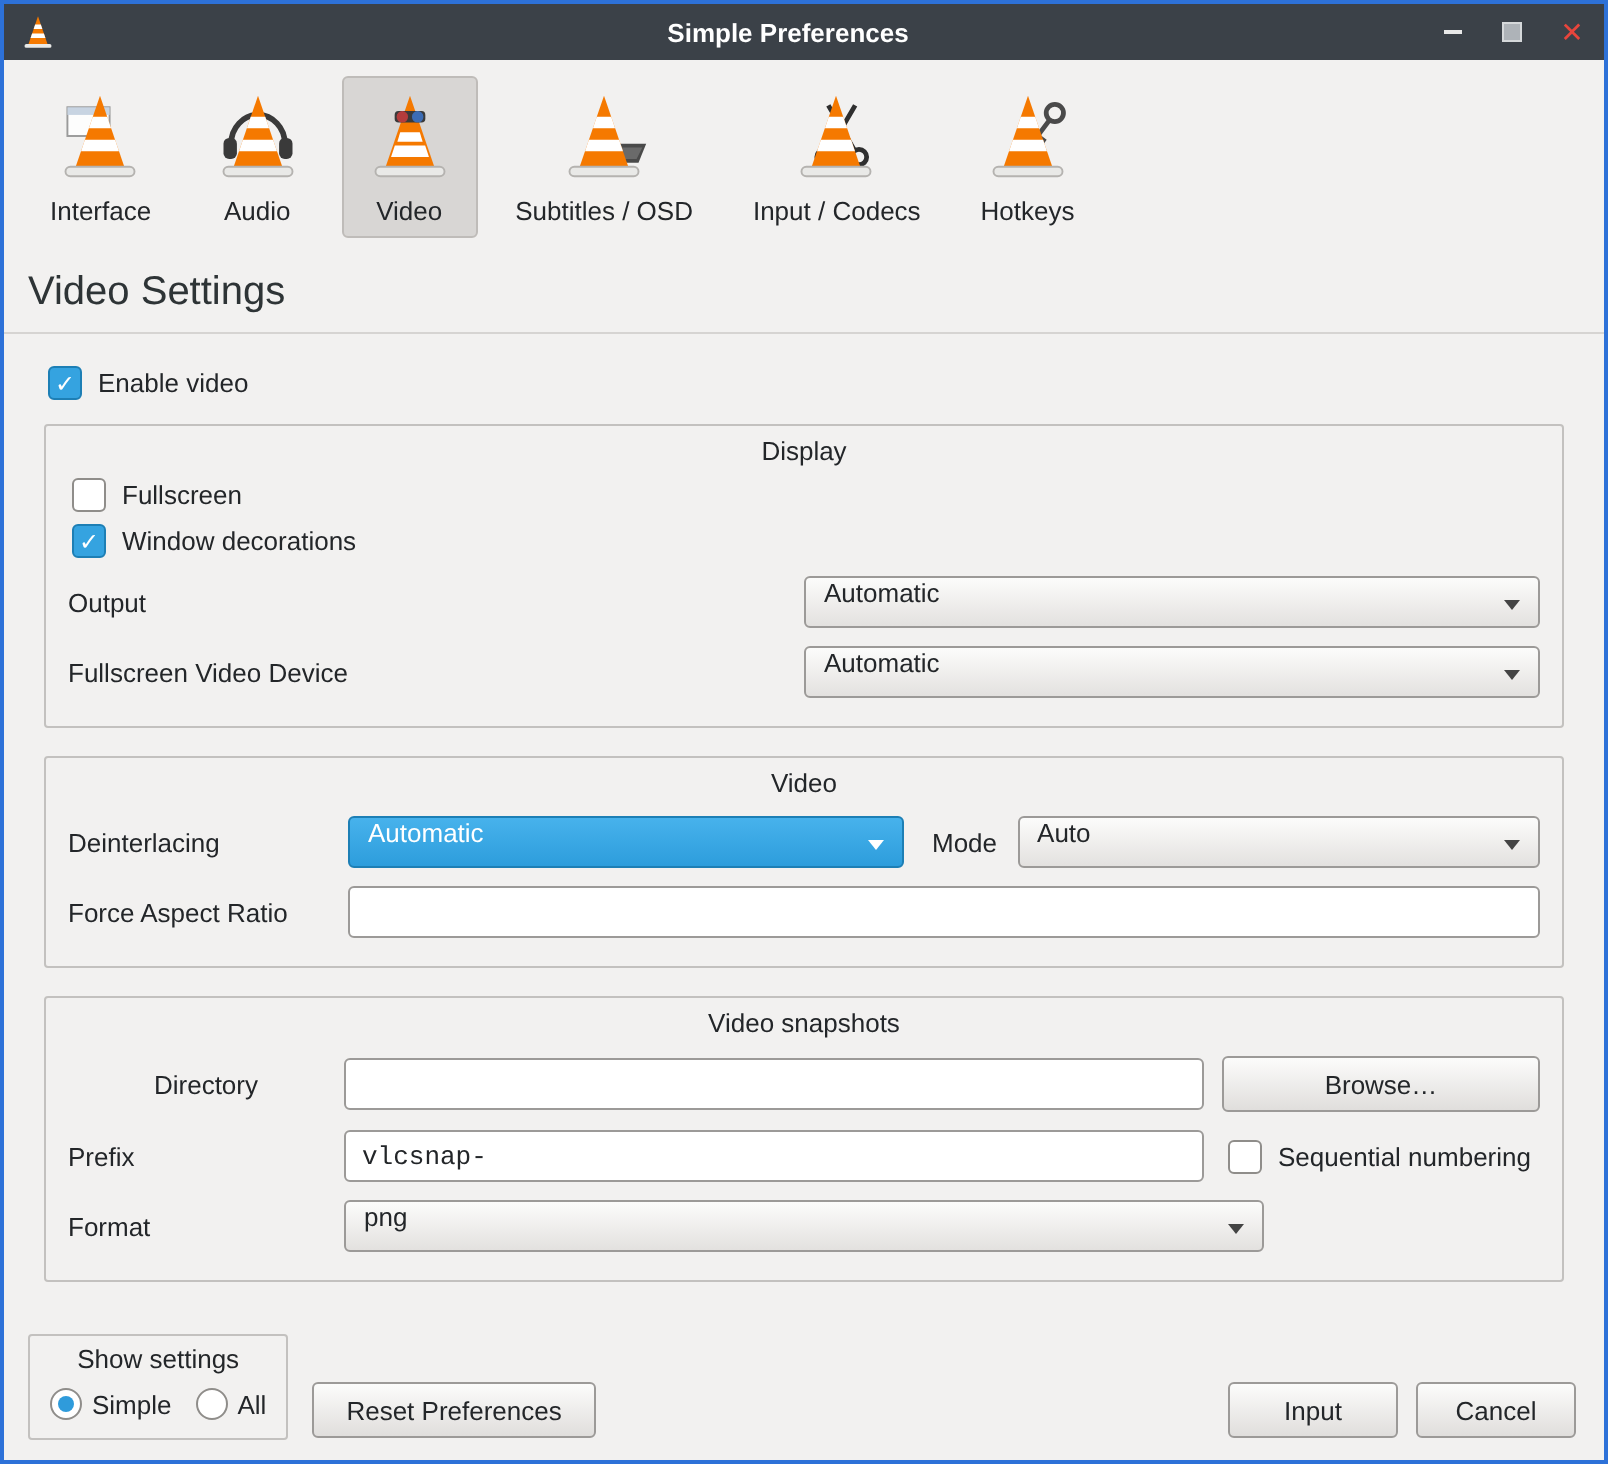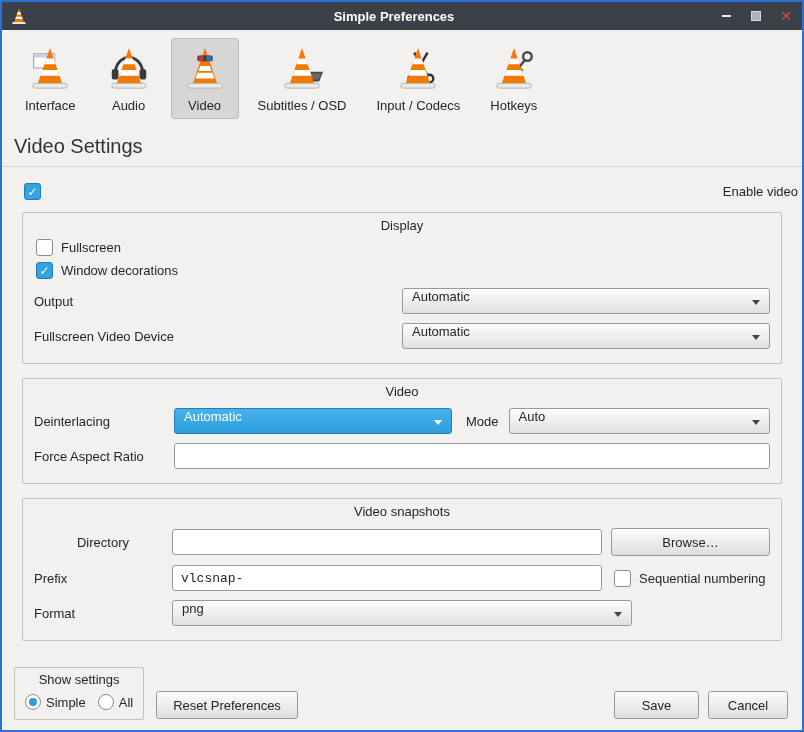--- a/index.html
+++ b/index.html
@@ -155,21 +155,21 @@
             <polygon points="16.1,26 31.9,26 33.9,32 14.1,32" fill="#ffffff"></polygon>
             <rect x="6" y="40" width="36" height="5" rx="2.5" fill="#e9e9e7" stroke="#b5b3b0"></rect>
           </svg></span>
       <span class="label">Hotkeys</span>
     </div>
   </div>
 
   <div class="page-title">Video Settings</div>
   <div class="hrule"></div>
 
-  <div class="cbrow" style="margin:10px 4px 8px 22px;justify-content:space-between;">
+  <div class="cbrow" style="margin:10px 4px 8px 22px;">
     <span class="cb checked"></span>
     <span>Enable video</span>
   </div>
 
   <div class="group">
     <div class="group-title">Display</div>
     <div class="cbrow">
       <span class="cb"></span>
       <span>Fullscreen</span>
     </div>
@@ -246,18 +246,18 @@
           <span>Simple</span>
         </span>
         <span class="r">
           <span class="radio"></span>
           <span>All</span>
         </span>
       </div>
     </div>
     <button class="btn reset">Reset Preferences</button>
     <div class="right">
-      <button class="btn save">Save</button>
+      <button class="btn save">Input</button>
       <button class="btn cancel">Cancel</button>
     </div>
   </div>
 
 </div>
 
 </body></html>

